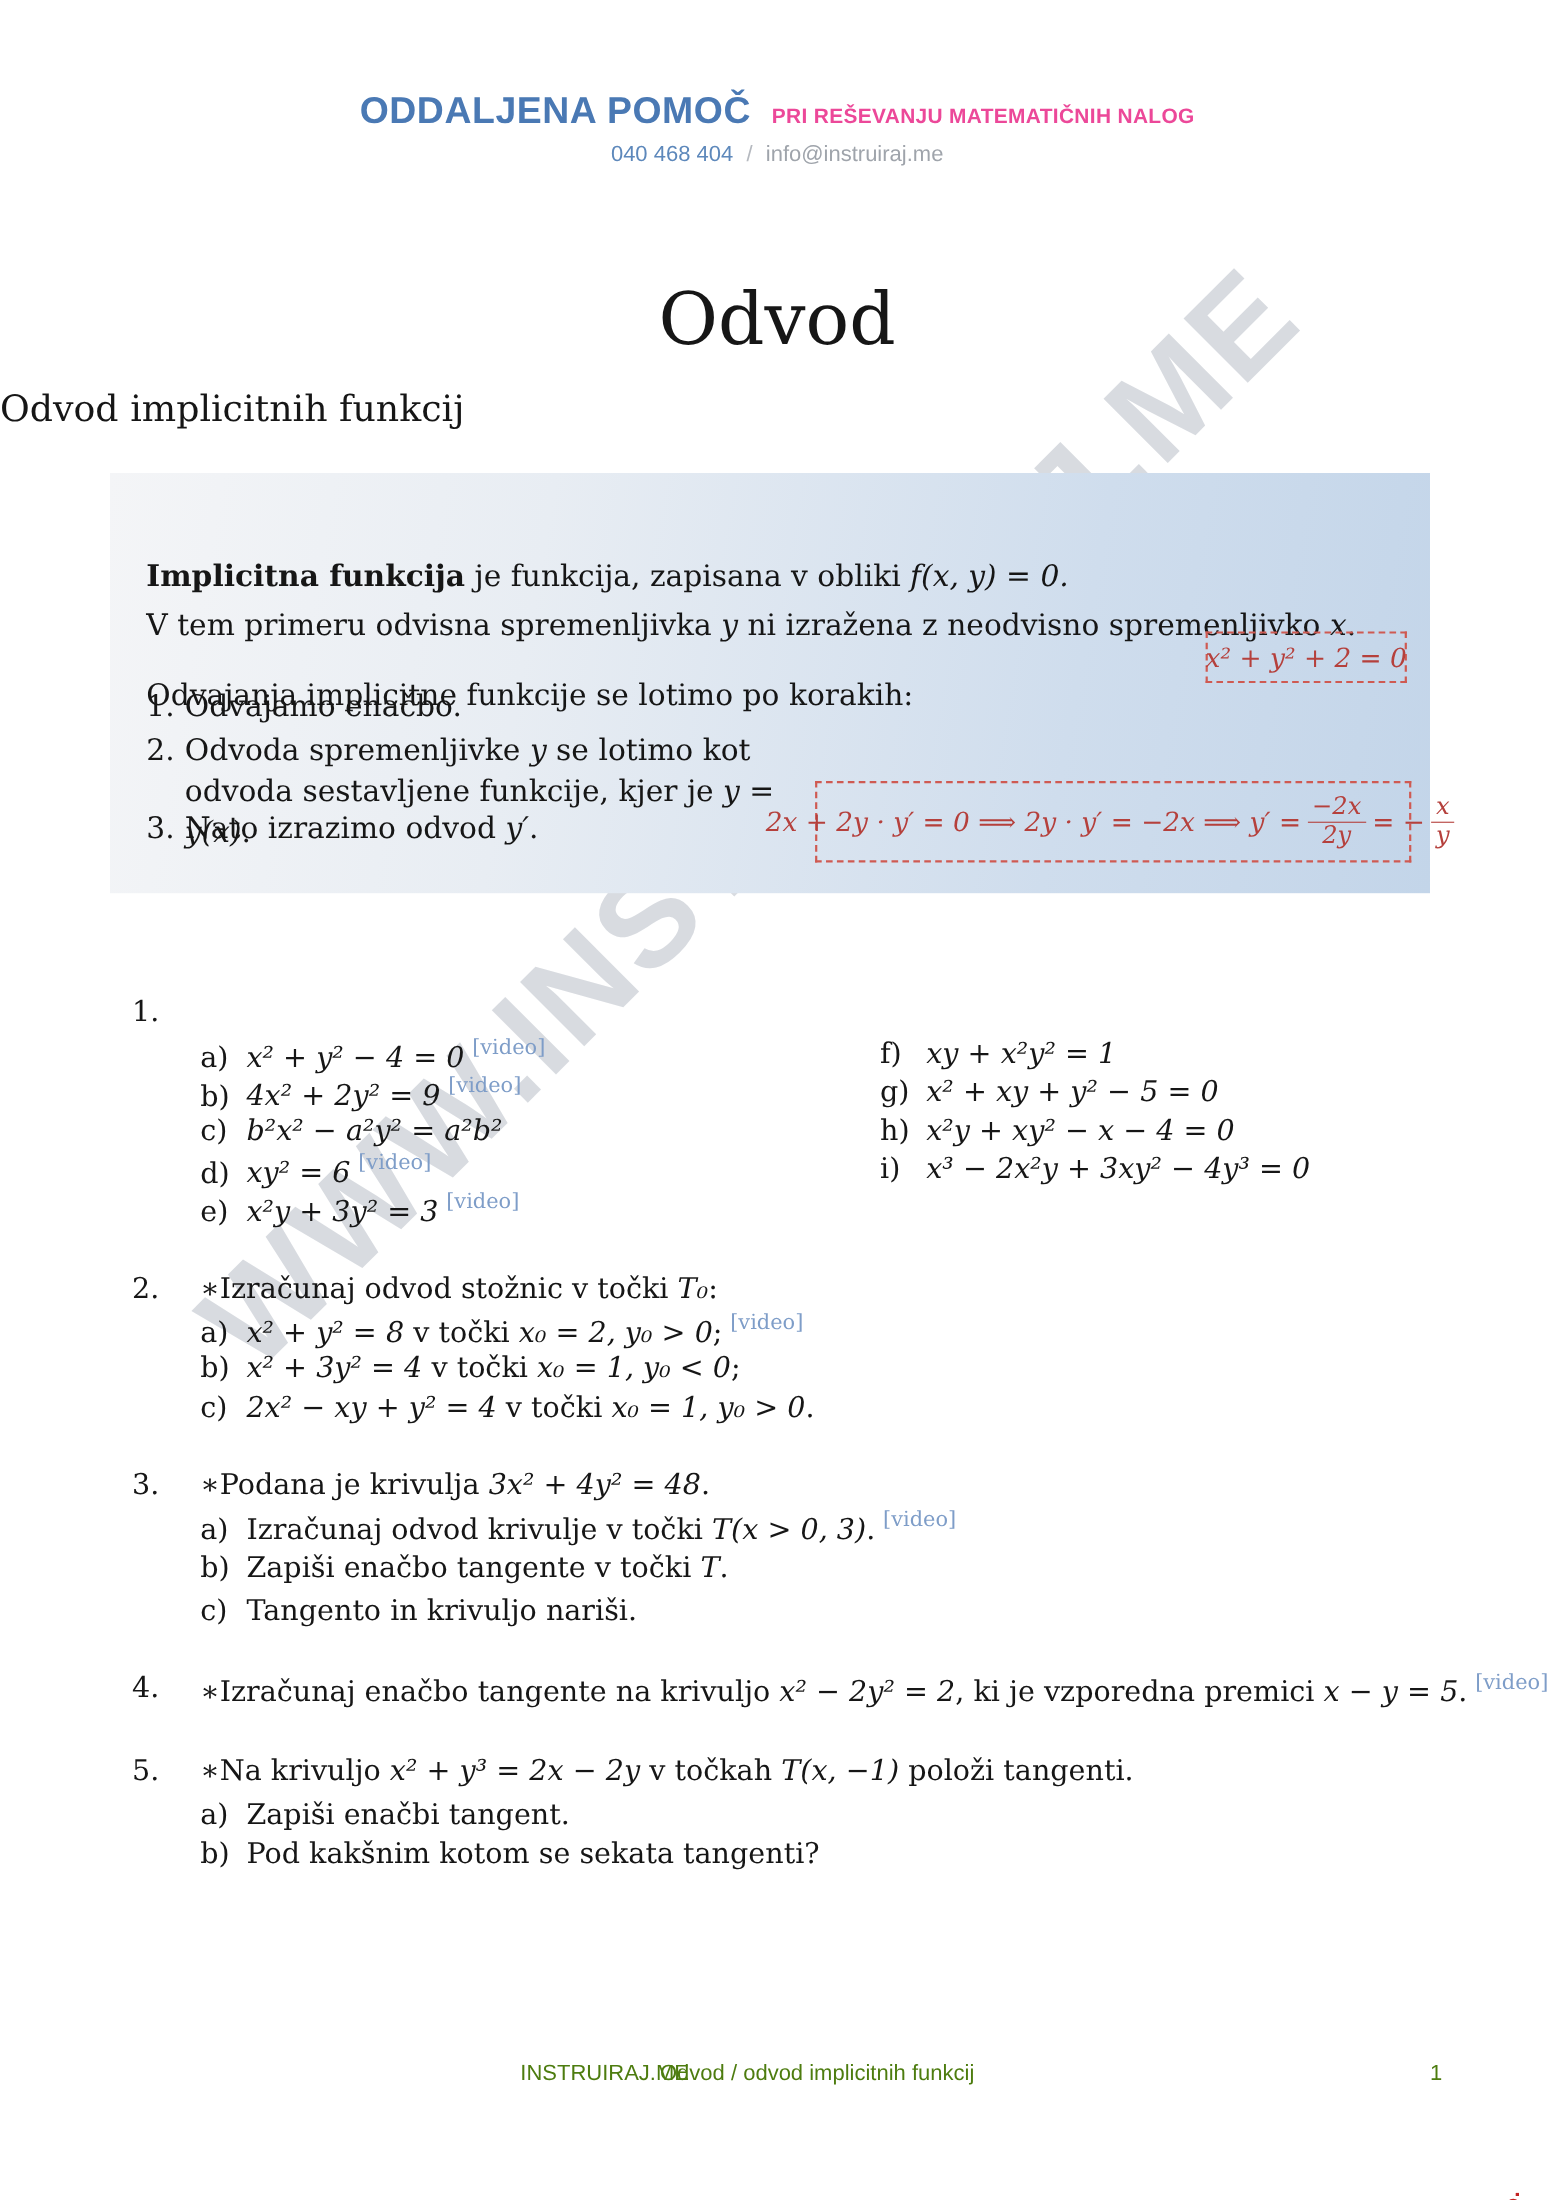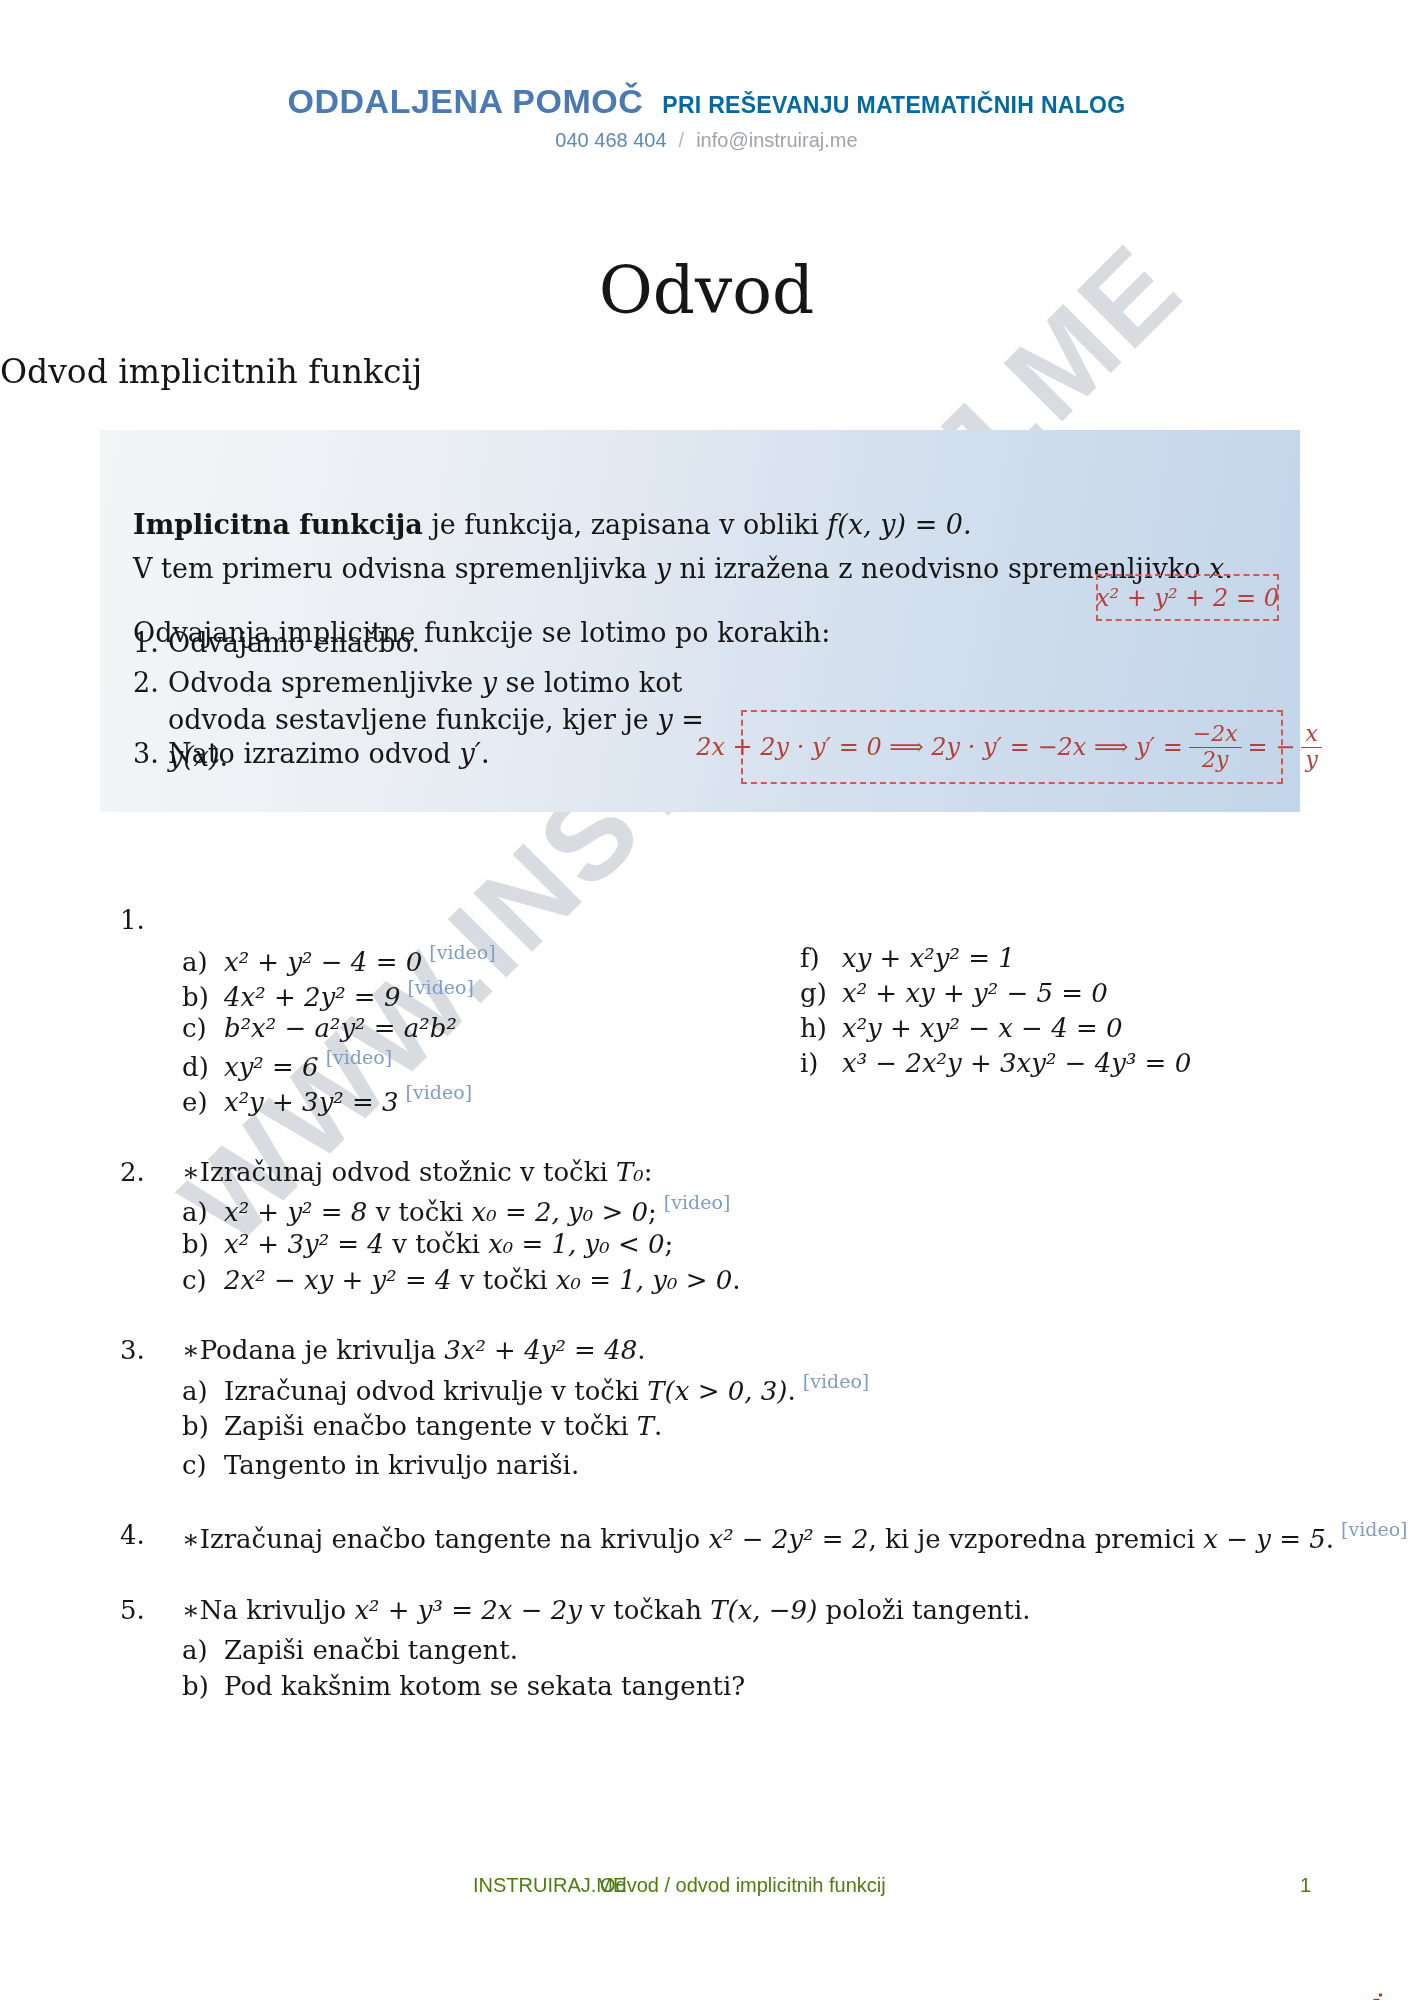--- a/index.html
+++ b/index.html
@@ -5,21 +5,21 @@
   html,body{margin:0;padding:0;background:#ffffff;}
   .page{position:relative;width:1413px;height:2000px;background:#ffffff;overflow:hidden;
         font-family:"DejaVu Serif",serif;color:#161616;}
   .m{font-style:italic;font-family:"DejaVu Serif","DejaVu Sans",serif;}
 
   
   .hdr{position:absolute;top:82px;left:0;width:100%;text-align:center;z-index:2;
        font-family:"Liberation Sans",sans-serif;}
   .brand-line{white-space:nowrap;}
   .brand{color:#4a79b4;font-size:34px;font-weight:bold;letter-spacing:.5px;}
-  .tagline{color:#0369a1;font-size:23px;font-weight:bold;margin-left:19px;letter-spacing:.3px;}
+  .tagline{color:#ec4899;font-size:19px;font-weight:bold;margin-left:19px;letter-spacing:.3px;}
   .contact-line{margin-top:8px;font-size:20px;}
   .phone{color:#5d88bb;text-align:center;}
   .contact-sep{color:#b5b9bf;margin:0 12px;}
   .email{color:#9fa4ab;}
 
   
   .title{position:absolute;top:252px;left:0;width:100%;text-align:center;
          font-size:66px;font-weight:normal;margin:0;z-index:2;}
   .subtitle{position:absolute;top:352px;left:0;width:100%;text-align:left;
             font-size:33px;font-weight:normal;margin:0;z-index:2;}
@@ -244,21 +244,21 @@
   <div class="ex ex4" style="top:1520px">
     <div class="ex-head">
       <span class="ex-no">4.</span>
       <span class="ex-title"><span>∗Izračunaj enačbo tangente na krivuljo </span><span class="m">x² − 2y² = 2</span><span>, ki je vzporedna premici </span><span class="m">x − y = 5</span><span>.</span><sup class="video">[video]</sup></span>
     </div>
   </div>
 
   <div class="ex ex5" style="top:1595px">
     <div class="ex-head">
       <span class="ex-no">5.</span>
-      <span class="ex-title"><span>∗Na krivuljo </span><span class="m">x² + y³ = 2x − 2y</span><span> v točkah </span><span class="m">T(x, −9)</span><span> položi tangenti.</span></span>
+      <span class="ex-title"><span>∗Na krivuljo </span><span class="m">x² + y³ = 2x − 2y</span><span> v točkah </span><span class="m">T(x, −1)</span><span> položi tangenti.</span></span>
     </div>
     <div class="ex-body">
       <div class="col">
         <div class="row">
             <span class="it-l">a)</span>
             <span class="it-f"><span>Zapiši enačbi tangent.</span></span>
           </div>
         <div class="row">
             <span class="it-l">b)</span>
             <span class="it-f"><span>Pod kakšnim kotom se sekata tangenti?</span></span>

